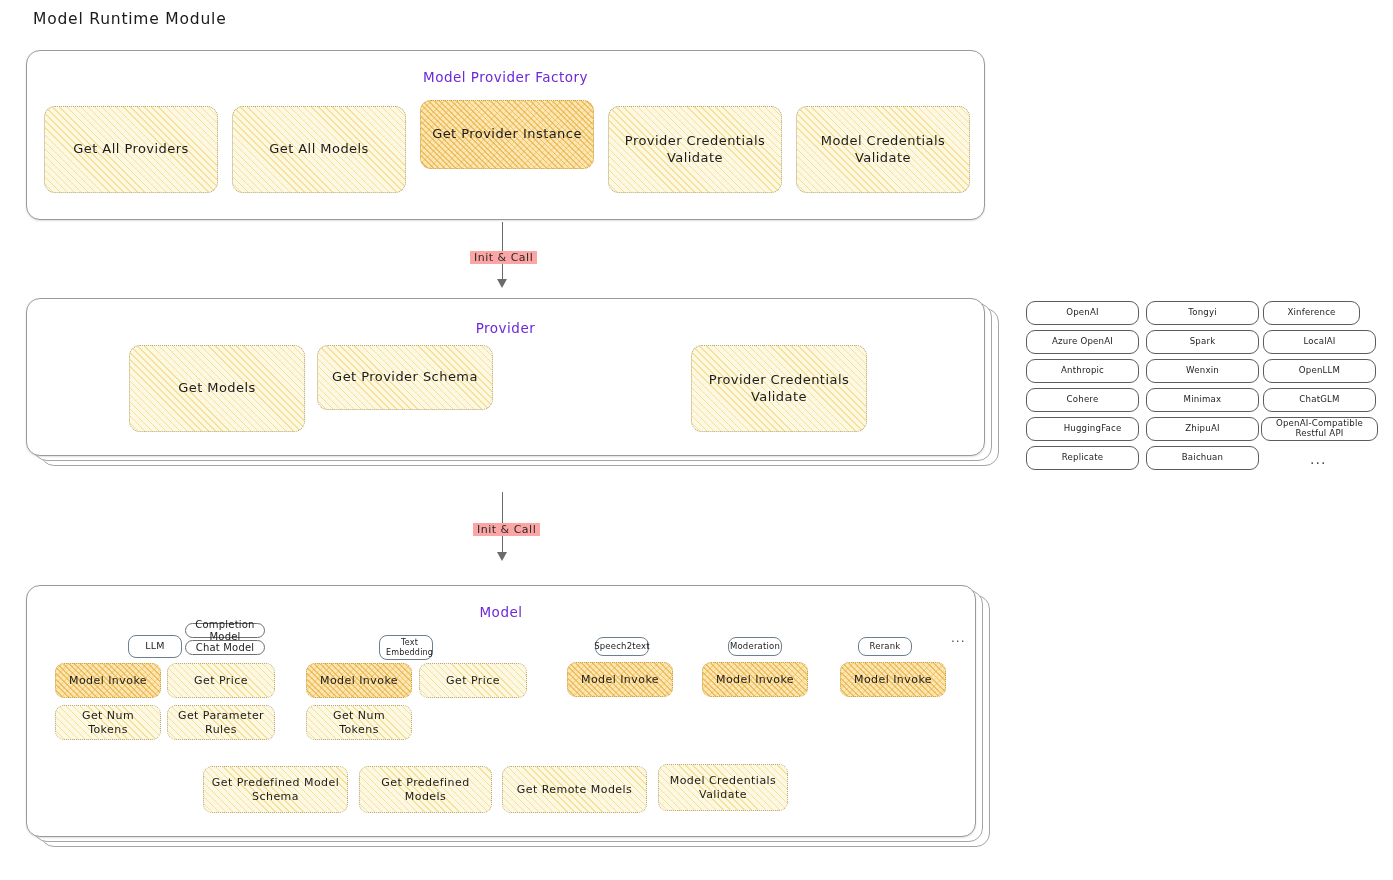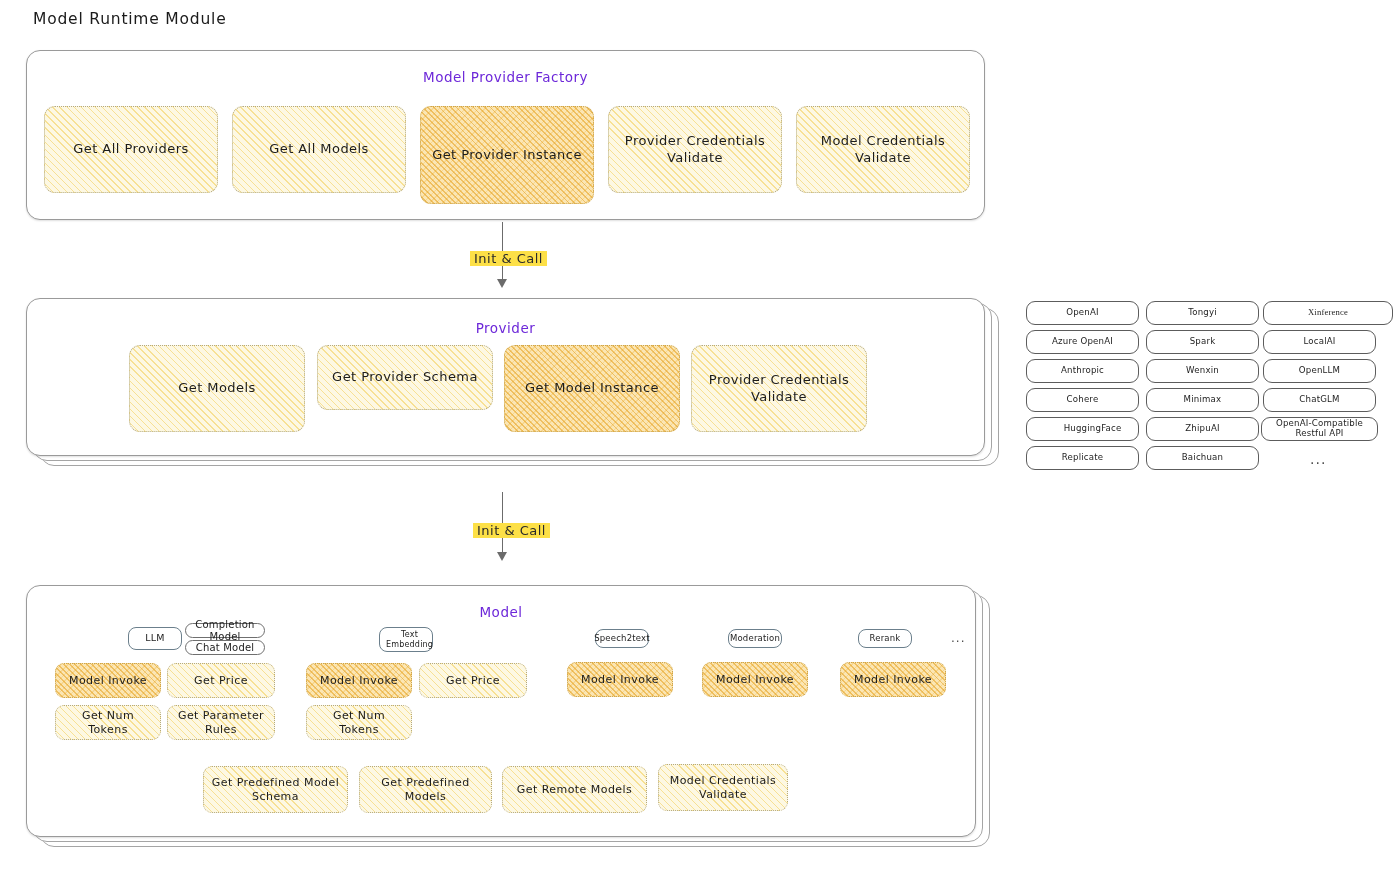--- a/index.html
+++ b/index.html
@@ -120,21 +120,21 @@
     align-items: center;
     justify-content: center;
     text-align: center;
     font-size: 10px;
     color: #1d1d1d;
     letter-spacing: .2px;
     line-height: 1.15;
     padding: 1px 3px;
     z-index: 3;
   }
-  .pill.blue { border-color: #6b7f8c; }
+  .pill.blue { border-color: #6b7f8c; margin-top: 8px; }
   .pill.prov {
     border: 1.6px solid #5c5c5c;
     border-radius: 9px;
     font-size: 8.6px;
   }
 
   
   .arrow-line {
     position: absolute;
     width: 0;
@@ -144,24 +144,24 @@
   .arrow-head {
     position: absolute;
     width: 0; height: 0;
     border-left: 5px solid transparent;
     border-right: 5px solid transparent;
     border-top: 9px solid #6b6b6b;
     z-index: 1;
   }
   .arrow-label {
     position: absolute;
-    font-size: 13px;
+    font-size: 11px;
     color: #2a2a2a;
     letter-spacing: .5px;
-    background: #fde047;
+    background: #fca5a5;
     padding: 0 4px;
     white-space: nowrap;
     z-index: 2;
   }
 
   .ellipsis {
     position: absolute;
     font-size: 14px;
     color: #4a4a4a;
     letter-spacing: 1px;
@@ -173,53 +173,52 @@
 
 <div id="canvas">
 
   <div id="page-title" class="hand">Model Runtime Module</div>
 
   <div class="card shadowy" style="left:26px; top:50px; width:959px; height:170px;"></div>
   <div class="card-title hand" style="left:26px; top:69px; width:959px;">Model Provider Factory</div>
 
   <div class="box hand hatch-yellow" style="left:44px; top:106px; width:174px; height:87px;">Get All Providers</div>
   <div class="box hand hatch-yellow" style="left:232px; top:106px; width:174px; height:87px;">Get All Models</div>
-  <div class="box hand hatch-orange hi" style="left:420px; top:106px; width:174px; height:98px;">Get Provider Instance</div>
+  <div class="box hand hatch-orange hi" style="left:420px; top:100px; width:174px; height:69px;">Get Provider Instance</div>
   <div class="box hand hatch-yellow" style="left:608px; top:106px; width:174px; height:87px;">Provider Credentials Validate</div>
   <div class="box hand hatch-yellow" style="left:796px; top:106px; width:174px; height:87px;">Model Credentials Validate</div>
 
   <div class="arrow-line" style="left:502px; top:222px; height:59px;"></div>
   <div class="arrow-head" style="left:497px; top:279px;"></div>
   <div class="arrow-label hand" style="left:470px; top:251px;">Init &amp; Call</div>
 
   <div class="stack-sheet" style="left:40px; top:308px; width:959px; height:158px;"></div>
   <div class="stack-sheet" style="left:33px; top:303px; width:959px; height:158px;"></div>
   <div class="card shadowy" style="left:26px; top:298px; width:959px; height:158px; z-index:1;"></div>
   <div class="card-title hand" style="left:26px; top:320px; width:959px; z-index:2;">Provider</div>
 
   <div class="box hand hatch-yellow" style="left:129px; top:345px; width:176px; height:87px;">Get Models</div>
   <div class="box hand hatch-yellow" style="left:317px; top:345px; width:176px; height:65px;">Get Provider Schema</div>
-  <div class="box hand hatch-orange hi" style="left:504px; top:345px; width:176px; height:87px;">Get Model Instance</div>
   <div class="box hand hatch-yellow" style="left:691px; top:345px; width:176px; height:87px;">Provider Credentials Validate</div>
 
   <div class="pill prov hand hatch-pink" style="left:1026px; top:301px; width:113px; height:24px;">OpenAI</div>
   <div class="pill prov hand hatch-pink" style="left:1026px; top:330px; width:113px; height:24px;">Azure OpenAI</div>
   <div class="pill prov hand hatch-pink" style="left:1026px; top:359px; width:113px; height:24px;">Anthropic</div>
   <div class="pill prov hand hatch-pink" style="left:1026px; top:388px; width:113px; height:24px;">Cohere</div>
   <div class="pill prov hand hatch-pink" style="left:1026px; top:417px; width:113px; height:24px;padding-left:23px;">HuggingFace</div>
   <div class="pill prov hand hatch-pink" style="left:1026px; top:446px; width:113px; height:24px;">Replicate</div>
 
   <div class="pill prov hand hatch-pink" style="left:1146px; top:301px; width:113px; height:24px;">Tongyi</div>
   <div class="pill prov hand hatch-pink" style="left:1146px; top:330px; width:113px; height:24px;">Spark</div>
   <div class="pill prov hand hatch-pink" style="left:1146px; top:359px; width:113px; height:24px;">Wenxin</div>
   <div class="pill prov hand hatch-pink" style="left:1146px; top:388px; width:113px; height:24px;">Minimax</div>
   <div class="pill prov hand hatch-pink" style="left:1146px; top:417px; width:113px; height:24px;">ZhipuAI</div>
   <div class="pill prov hand hatch-pink" style="left:1146px; top:446px; width:113px; height:24px;">Baichuan</div>
 
-  <div class="pill prov hand hatch-pink" style="left:1263px; top:301px; width:130px; height:24px;font-family:Liberation Serif, serif;">Xinference</div>
+  <div class="pill prov hand hatch-pink" style="left:1263px; top:301px; width:97px; height:24px;">Xinference</div>
   <div class="pill prov hand hatch-pink" style="left:1263px; top:330px; width:113px; height:24px;">LocalAI</div>
   <div class="pill prov hand hatch-pink" style="left:1263px; top:359px; width:113px; height:24px;">OpenLLM</div>
   <div class="pill prov hand hatch-pink" style="left:1263px; top:388px; width:113px; height:24px;">ChatGLM</div>
   <div class="pill prov hand hatch-pink" style="left:1261px; top:417px; width:117px; height:24px;">OpenAI-Compatible Restful API</div>
   <div class="ellipsis hand" style="left:1310px; top:451px;">...</div>
 
   <div class="arrow-line" style="left:502px; top:492px; height:62px;"></div>
   <div class="arrow-head" style="left:497px; top:552px;"></div>
   <div class="arrow-label hand" style="left:473px; top:523px;">Init &amp; Call</div>
 

